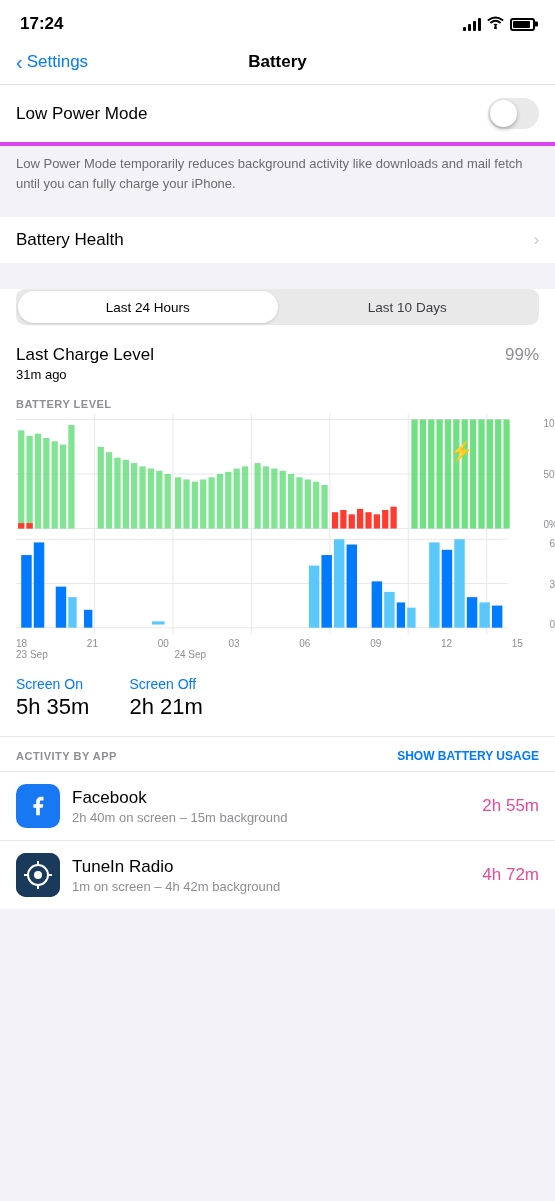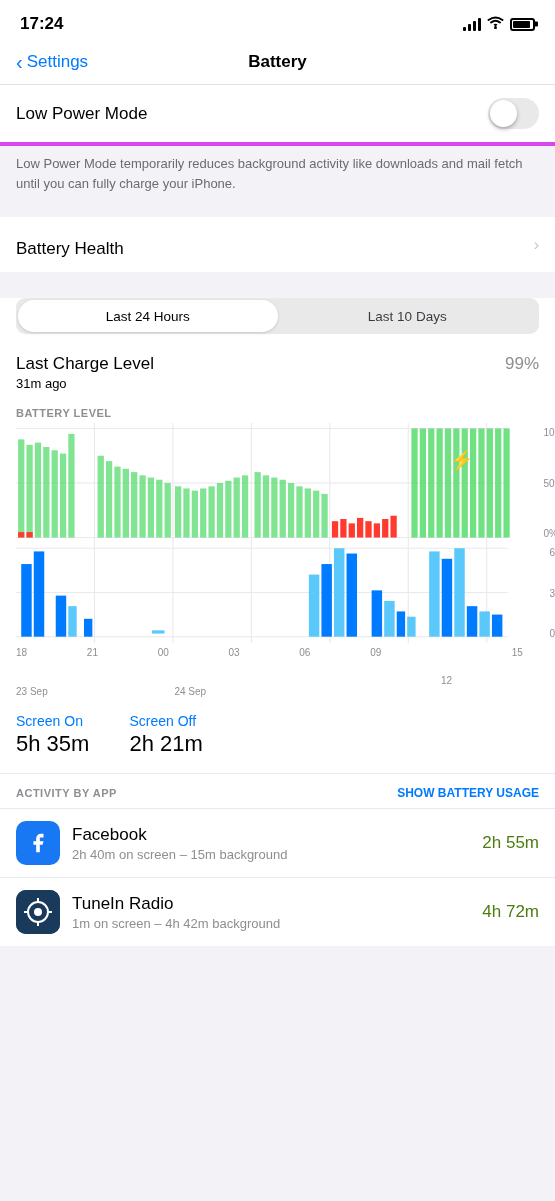--- a/index.html
+++ b/index.html
@@ -166,21 +166,20 @@
     .battery-health-row {
       background: white;
       display: flex;
       align-items: center;
       justify-content: space-between;
       padding: 13px 16px;
     }
     .battery-health-label {
       font-size: 17px;
       color: #000;
-      margin-top: 9px;
     }
     .chevron-right {
       color: #c7c7cc;
       font-size: 16px;
     }
 
     
     .chart-section {
       background: white;
       margin-top: 10px;
@@ -322,21 +321,21 @@
       font-size: 17px;
       color: #000;
       margin-bottom: 2px;
     }
     .app-usage-detail {
       font-size: 13px;
       color: #8e8e93;
     }
     .app-total-time {
       font-size: 17px;
-      color: #4d7c0f;
+      color: #ec4899;
     }
 
     
     .grid-line {
       stroke: #e8e8ed;
       stroke-width: 1;
     }
   </style>
 </head>
 <body>
@@ -548,21 +547,21 @@
     </div>
   </div>
 
   <div style="display:flex; justify-content:space-between; padding:4px 16px 0; margin-right:16px;">
     <span style="font-size:10px; color:#8e8e93;">18</span>
     <span style="font-size:10px; color:#8e8e93;">21</span>
     <span style="font-size:10px; color:#8e8e93;">00</span>
     <span style="font-size:10px; color:#8e8e93;">03</span>
     <span style="font-size:10px; color:#8e8e93;">06</span>
     <span style="font-size:10px; color:#8e8e93;">09</span>
-    <span style="font-size:10px; color:#8e8e93;margin-top:28px;">12</span>
+    <span style="font-size:10px; color:#8e8e93;">12</span>
     <span style="font-size:10px; color:#8e8e93;">15</span>
   </div>
   <div style="display:flex; justify-content:space-between; padding:0 16px 4px; margin-right:16px;">
     <span style="font-size:10px; color:#8e8e93;">23 Sep</span>
     <span style="font-size:10px; color:#8e8e93;"></span>
     <span style="font-size:10px; color:#8e8e93;">24 Sep</span>
     <span style="font-size:10px; color:#8e8e93;"></span>
     <span style="font-size:10px; color:#8e8e93;"></span>
     <span style="font-size:10px; color:#8e8e93;"></span>
     <span style="font-size:10px; color:#8e8e93;"></span>

